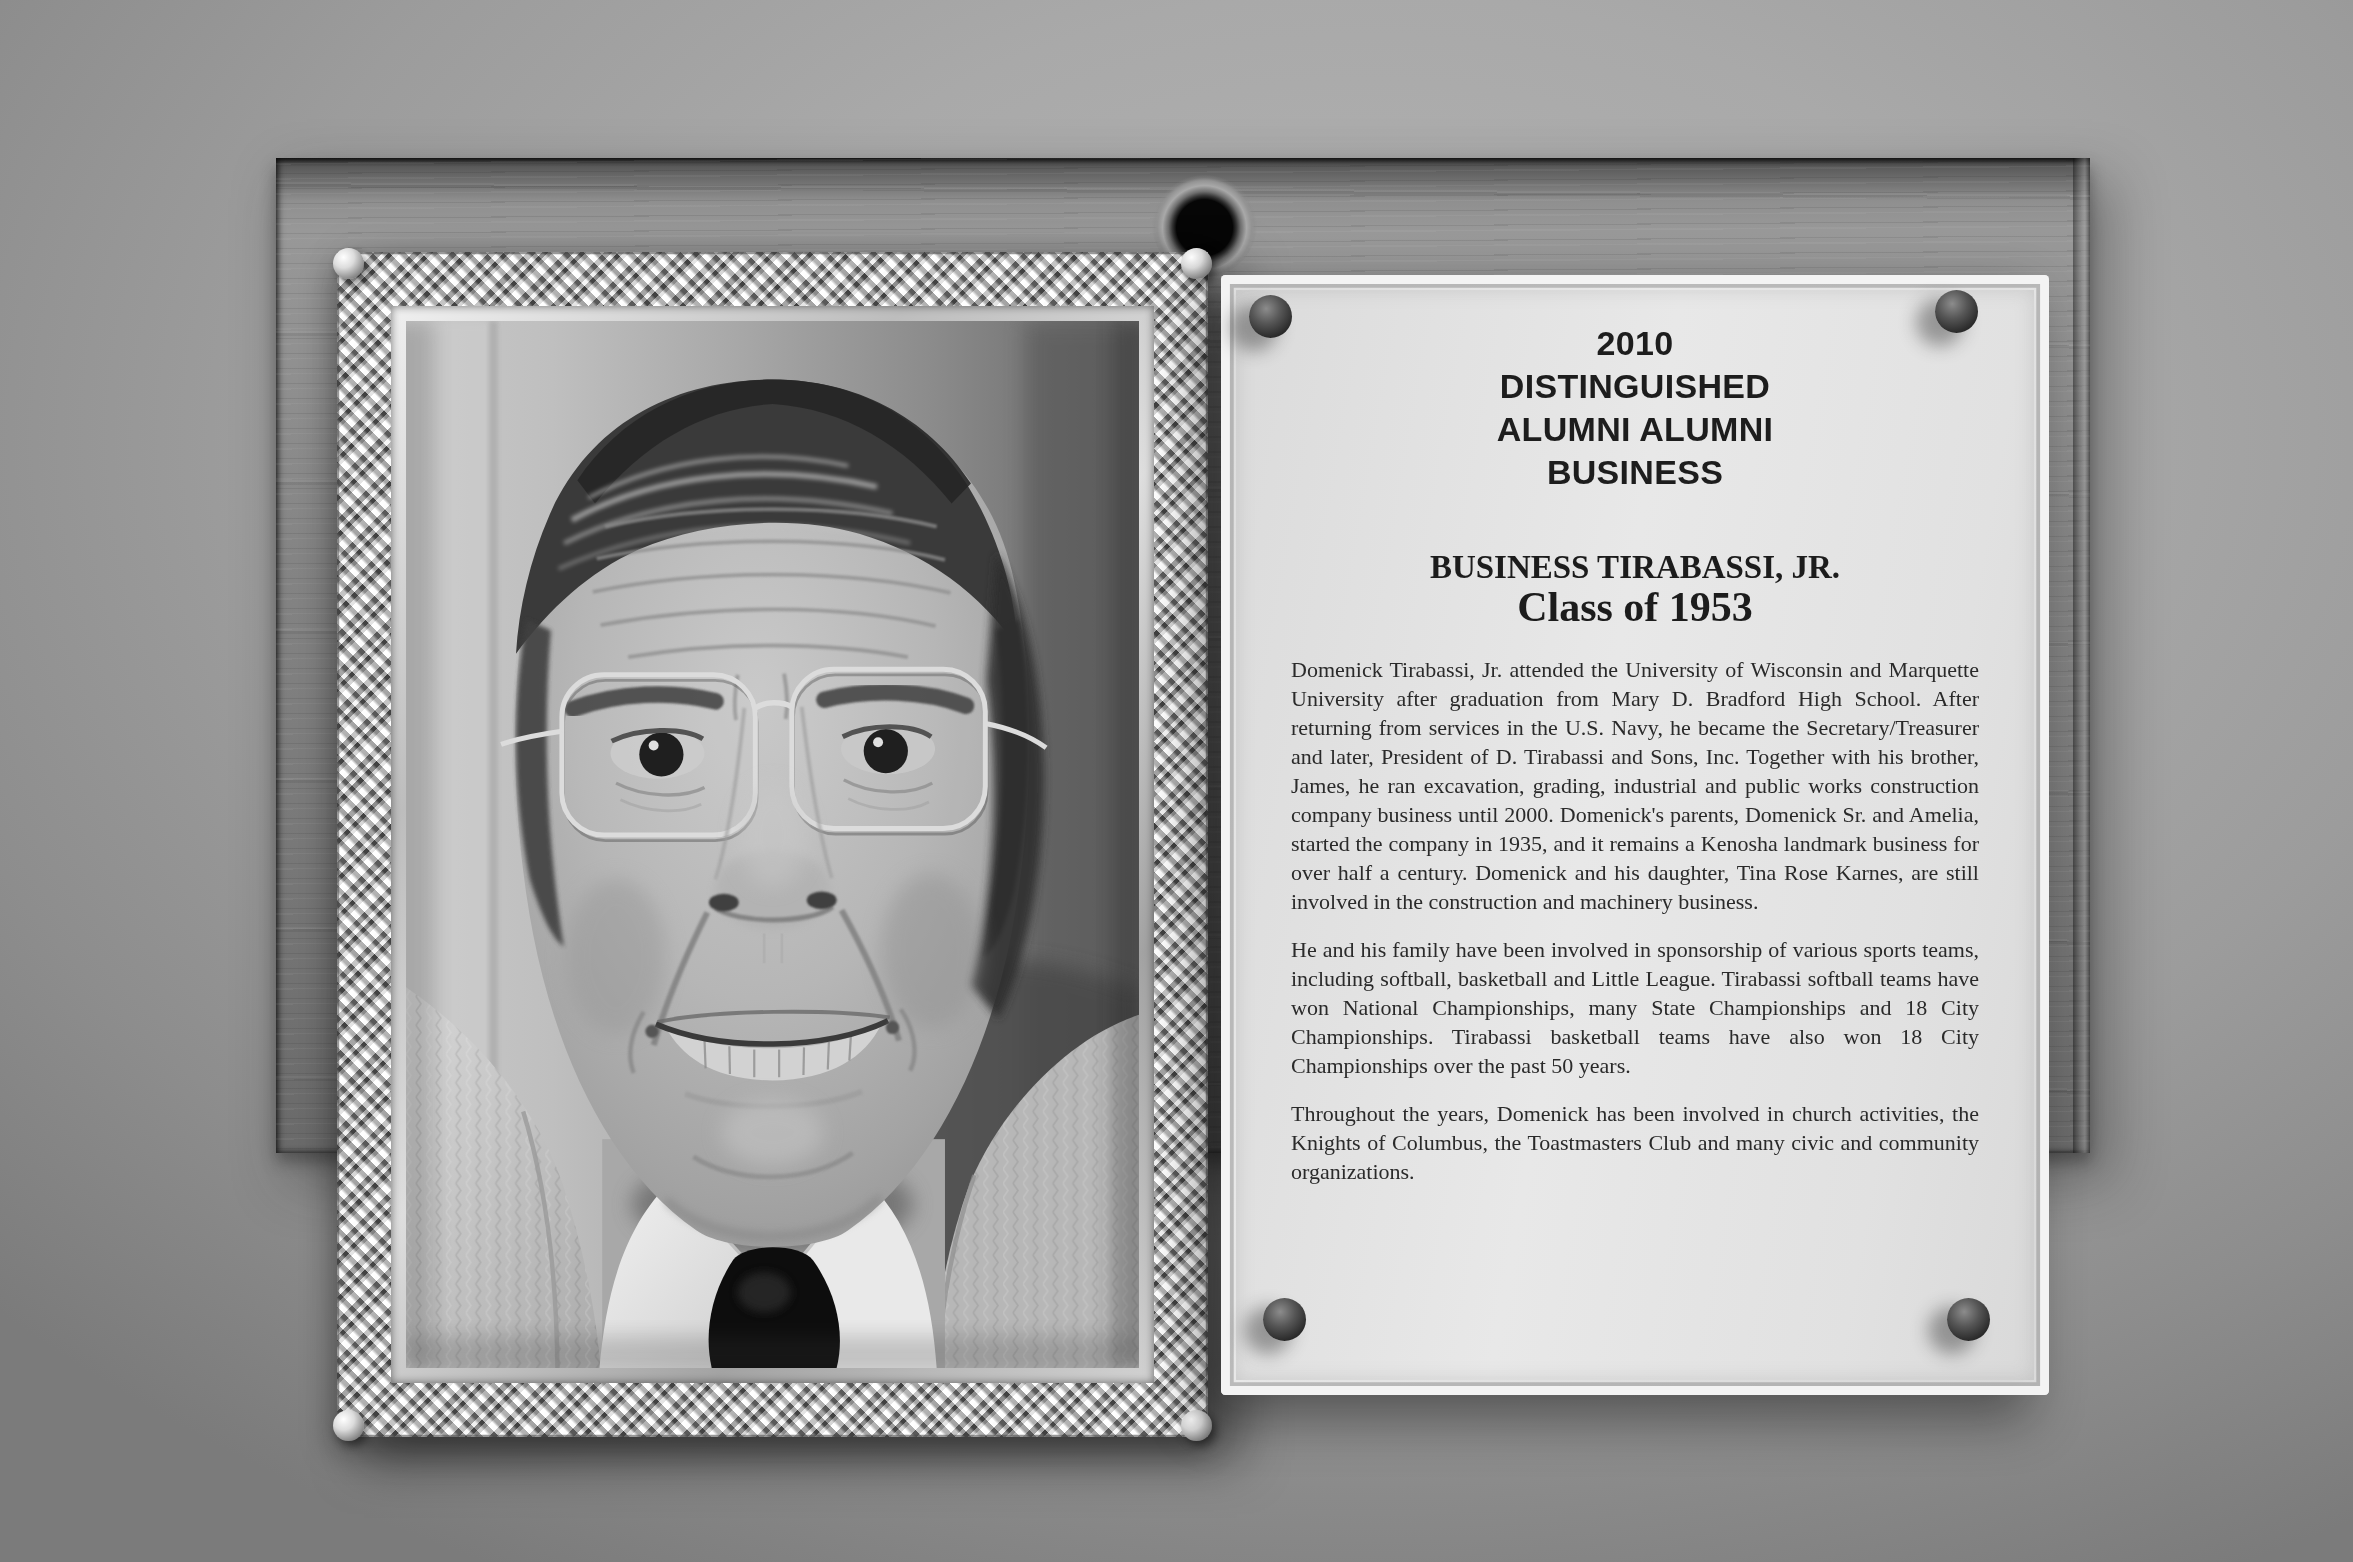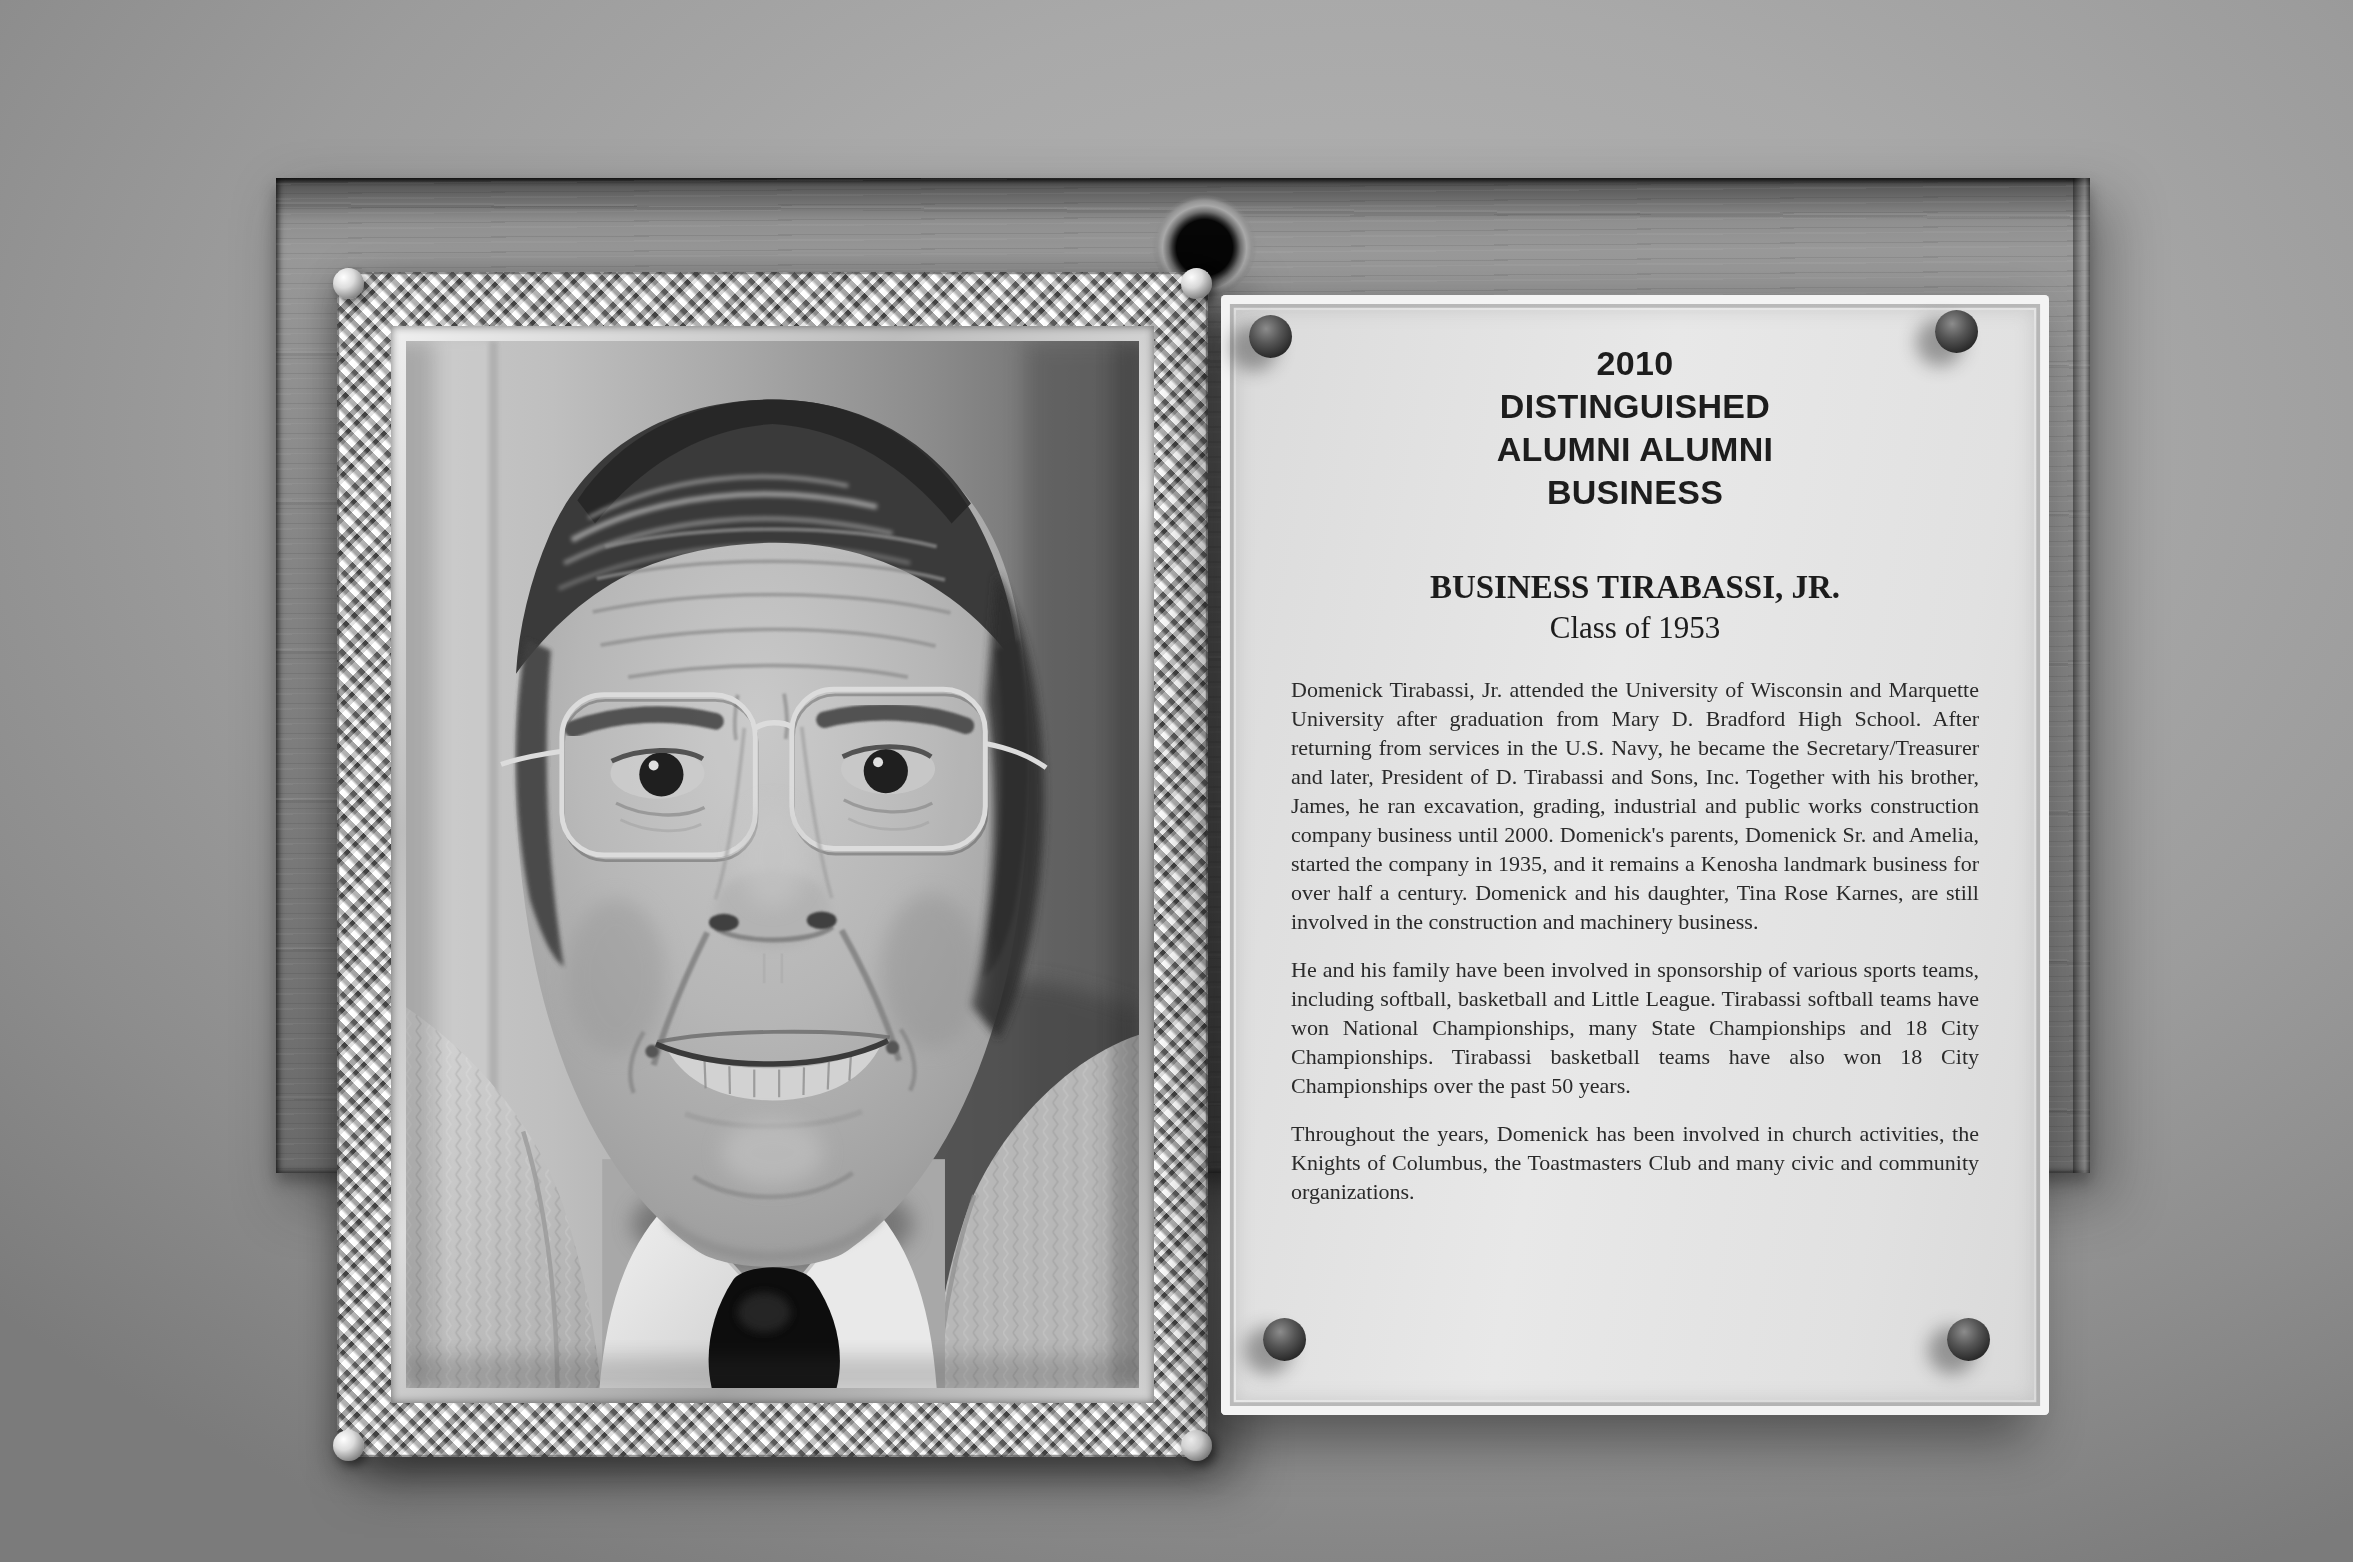--- a/index.html
+++ b/index.html
@@ -3,21 +3,21 @@
 <meta charset="utf-8">
 <style>
   html,body{margin:0;padding:0;background:#7e7e7e;}
   .stage{position:relative;width:2354px;height:1562px;overflow:hidden;
          font-family:"Liberation Serif",serif;}
   
   .wall{position:absolute;inset:0;
     background:radial-gradient(ellipse 1882px 1273px at 58% 28%,
       #b3b3b3 0%,#a9a9a9 35%,#9c9c9c 60%,#8d8d8d 80%,#7b7b7b 100%);}
   
-  .plaque{position:absolute;left:276px;top:178px;width:1814px;height:995px;
+  .plaque{position:absolute;left:276px;top:158px;width:1814px;height:995px;
     background:linear-gradient(180deg,
       #3d3d3d 0px,#5a5a5a 8.9px,#6f6f6f 23px,#8f8f8f 43px,#989898 72px,
       #8e8e8e 238px,#848484 398px,#7b7b7b 620px,#717171 841px,
       #666666 1063px,#5a5a5a 1223px,#4a4a4a 1290px,#3b3b3b 1319px,#303030 1338px);
     box-shadow:inset 2.8px 0 6.6px rgba(0,0,0,.55),
                inset -3.3px 0 7.7px rgba(0,0,0,.4),
                inset 0 2.8px 4.4px rgba(0,0,0,.45),
                16.6px 25px 53px 4.4px rgba(35,35,35,.38),
                0 8.9px 14.4px rgba(25,25,25,.38);}
   .plaque .grain{position:absolute;inset:0;pointer-events:none;
@@ -73,21 +73,21 @@
   .pin{position:absolute;width:43px;height:43px;border-radius:50%;
     background:radial-gradient(circle at 40% 32%,#8c8c8c,#565656 38%,#282828 76%,#1a1a1a);
     box-shadow:-16.6px 11px 16.6px 2.2px rgba(45,45,45,.42);}
   .pin.tl{left:28px;top:20px}.pin.tr{left:714px;top:15px}
   .pin.bl{left:42px;top:1023px}.pin.br{left:726px;top:1023px}
   
   .paper-content{position:absolute;inset:0;padding:32px 55px 0;color:#232323;text-align:center;}
   .title{font-family:"Liberation Sans",sans-serif;font-weight:bold;
     font-size:34px;line-height:43px;letter-spacing:0.3px;color:#1d1d1d;margin-bottom:53px;}
   .honoree{font-weight:bold;font-size:33px;line-height:41px;color:#1c1c1c;}
-  .classyear{font-weight:normal;font-size:31px;line-height:39px;color:#1c1c1c;margin-bottom:28px;}
+  .classyear{font-weight:bold;font-size:42px;line-height:39px;color:#1c1c1c;margin-bottom:28px;}
   .bodytext{text-align:justify;font-size:22px;line-height:29px;color:#2a2a2a;}
   .bodytext p{margin:0 0 19px 0;}
 </style>
 </head>
 <body>
 
 <div class="stage">
   <div class="wall"></div>
 
   <div class="plaque">

